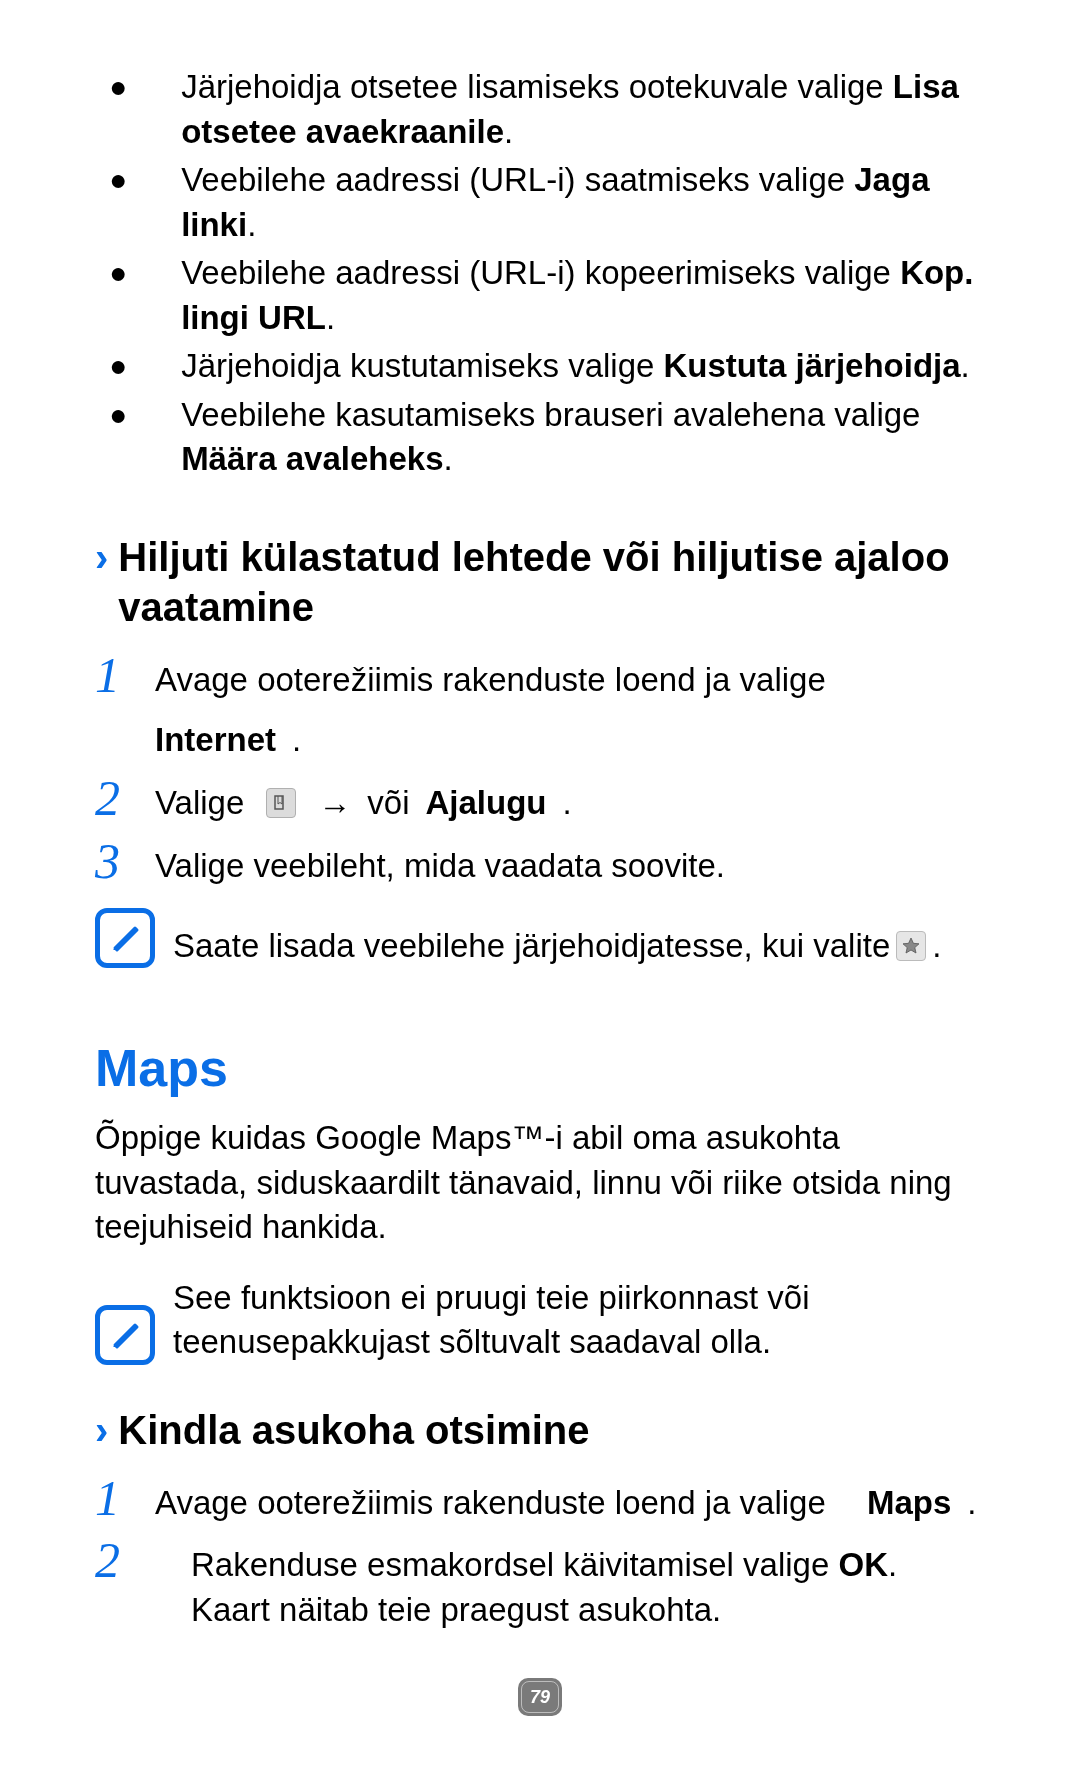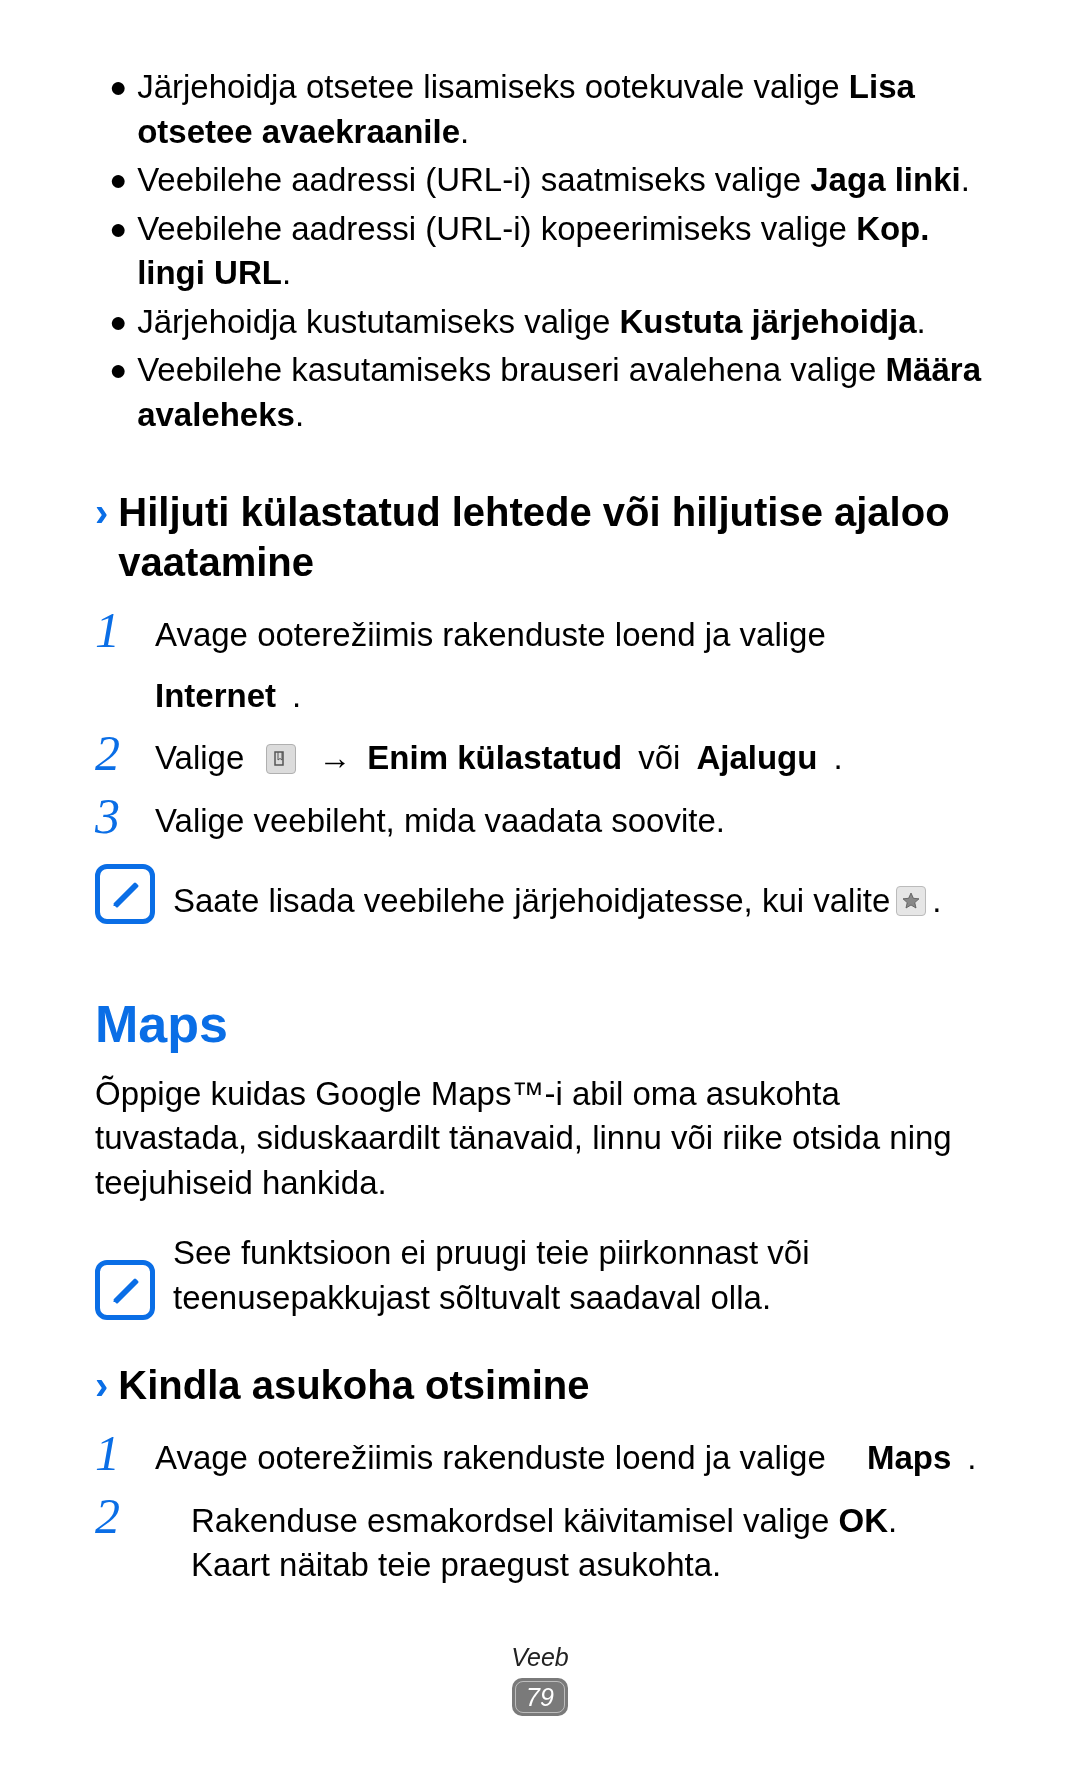--- a/index.html
+++ b/index.html
@@ -24,20 +24,21 @@
     line-height: 1.35;
     margin-bottom: 4px;
   }
   .bullet-dot {
     margin: 0 10px 0 14px;
     font-size: 30px;
     line-height: 1.45;
   }
   .bullet-text {
     flex: 1;
+    margin-left: 44px;
   }
   .bold { font-weight: 700; }
 
   .subheading {
     display: flex;
     align-items: flex-start;
     margin-bottom: 18px;
   }
   .subheading .chevron {
     color: #0a6ee6;
@@ -150,27 +151,27 @@
   .footer-label {
     font-style: italic;
     font-size: 25px;
     color: #222;
     margin-bottom: 6px;
   }
   .page-num {
     display: inline-flex;
     align-items: center;
     justify-content: center;
-    width: 56px;
+    width: 44px;
     height: 38px;
     border-radius: 10px;
     background: #7a7a7a;
     color: #fff;
-    font-size: 25px;
-    font-weight: 400;
+    font-size: 18px;
+    font-weight: 700;
     font-style: italic;
     position: relative;
   }
   .page-num::before {
     content: "";
     position: absolute;
     inset: 3px;
     border: 1px solid rgba(255,255,255,0.5);
     border-radius: 8px;
   }
@@ -229,21 +230,20 @@
       <span class="step-num">2</span>
       <span class="step-text">
         <span>Valige </span>
         <span class="inline-icon">
           <svg width="16" height="16" viewBox="0 0 16 16">
               <rect x="2" y="1" width="8" height="13" fill="none" stroke="#555" stroke-width="1.5"></rect>
               <path d="M5 1 v8 l2 -1.5 l2 1.5 v-8" fill="none" stroke="#555" stroke-width="1"></path>
             </svg>
         </span>
         <span> → </span>
-        <span class="bold">Enim külastatud</span>
         <span> või </span>
         <span class="bold">Ajalugu</span>
           <span>.</span>
       </span>
     </div>
     <div class="step-item">
       <span class="step-num">3</span>
       <span class="step-text">
         <span>Valige veebileht, mida vaadata soovite.</span>
       </span>
@@ -299,17 +299,16 @@
       <span class="step-text" style="display:block;margin-left:36px;">
         <span>Rakenduse esmakordsel käivitamisel valige </span><span class="bold">OK</span><span>.</span><br>
         <span>Kaart näitab teie praegust asukohta.</span>
       </span>
     </div>
   </div>
 
 </div>
 
 <div class="footer">
-  <div class="footer-label">Veeb</div>
   <div class="page-num">
     <span>79</span>
   </div>
 </div>
 
 </body></html>

